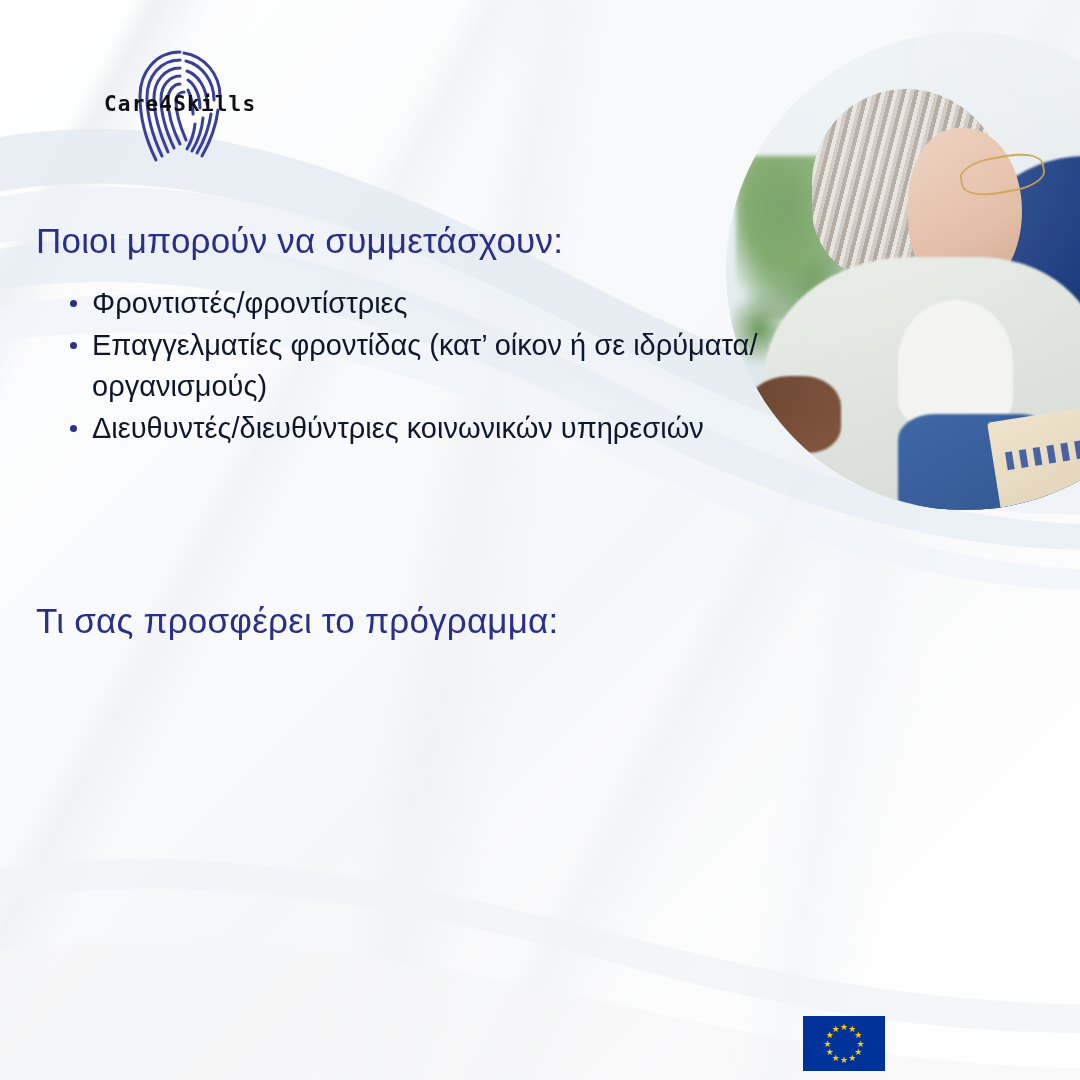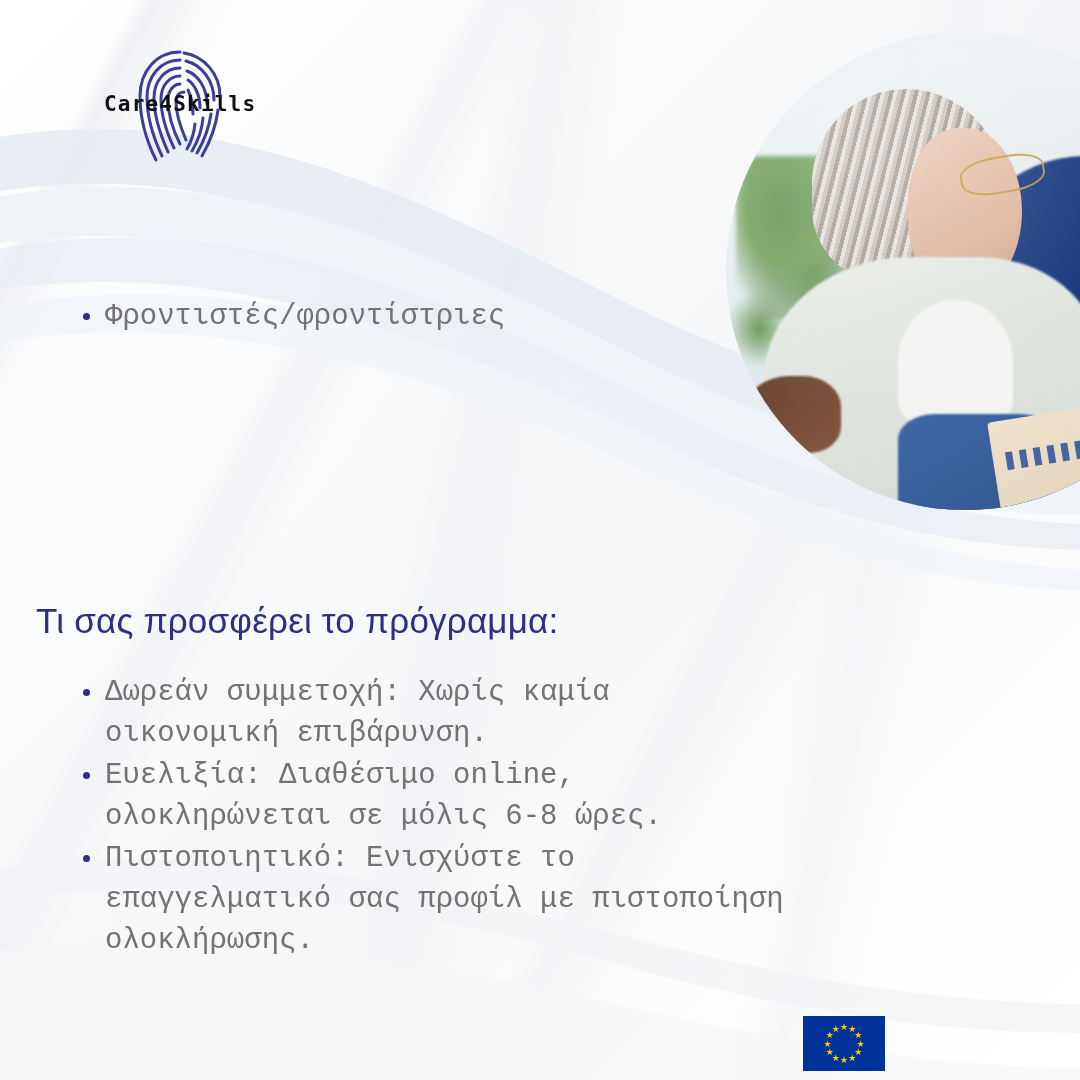--- a/index.html
+++ b/index.html
@@ -174,23 +174,23 @@
     font-size:35px;font-weight:400;
     color:#2b2f86;
     letter-spacing:.2px;
     white-space:nowrap;
   }
   #heading1{left:36px;top:192px;}
   #heading2{left:36px;top:572px;text-align:right;}
 
   .list{
     position:absolute;
-    margin:16px;padding:0;list-style:none;
-    font-family:Liberation Mono, monospace;
-    color:#737373;
+    margin:3px;padding:0;list-style:none;
+    font-family:Liberation Sans, sans-serif;
+    color:#0f172a;
   }
   #list1{left:62px;top:280px;width:730px;font-size:29px;line-height:41px;}
   #list2{left:62px;top:656px;width:720px;font-size:29px;line-height:41px;}
 
   .list li{
     position:relative;
     padding-left:27px;
     margin:0 0 1px 0;
   }
   .list li:before{
@@ -277,30 +277,28 @@
       <div class="ph-eld-cardigan"></div>
       <div class="ph-eld-top"></div>
       <div class="ph-hand"></div>
       <div class="ph-table"></div>
       <div class="ph-jeans"></div>
       <div class="ph-book"></div>
       <div class="ph-grade"></div>
     </div>
   </div>
 
+  <h2 class="heading" id="heading1">Ποιοι μπορούν να συμμετάσχουν:</h2>
   <ul class="list" id="list1">
     <li>Φροντιστές/φροντίστριες</li>
+    <li>Επαγγελματίες φροντίδας (κατ’ οίκον ή σε ιδρύματα/οργανισμούς)</li>
+    <li>Διευθυντές/διευθύντριες κοινωνικών υπηρεσιών</li>
   </ul>
 
   <h2 class="heading" id="heading2">Τι σας προσφέρει το πρόγραμμα:</h2>
-  <ul class="list" id="list2">
-    <li>Δωρεάν συμμετοχή: Χωρίς καμία οικονομική επιβάρυνση.</li>
-    <li>Ευελιξία: Διαθέσιμο online, ολοκληρώνεται σε μόλις 6-8 ώρες.</li>
-    <li>Πιστοποιητικό: Ενισχύστε το επαγγελματικό σας προφίλ με πιστοποίηση ολοκλήρωσης.</li>
-  </ul>
 
   <div class="eu-badge">
     <div class="eu-flag" id="eu-flag">
         <div class="eu-star" style="left: 37px; top: 7px;">★</div>
         <div class="eu-star" style="left: 45.25px; top: 9.21058px;">★</div>
         <div class="eu-star" style="left: 51.2894px; top: 15.25px;">★</div>
         <div class="eu-star" style="left: 53.5px; top: 23.5px;">★</div>
         <div class="eu-star" style="left: 51.2894px; top: 31.75px;">★</div>
         <div class="eu-star" style="left: 45.25px; top: 37.7894px;">★</div>
         <div class="eu-star" style="left: 37px; top: 40px;">★</div>

